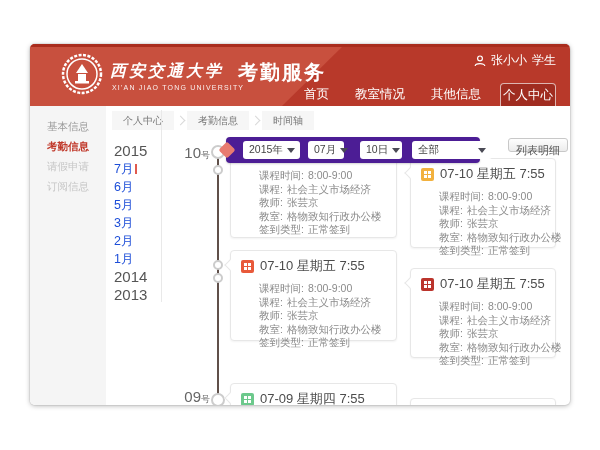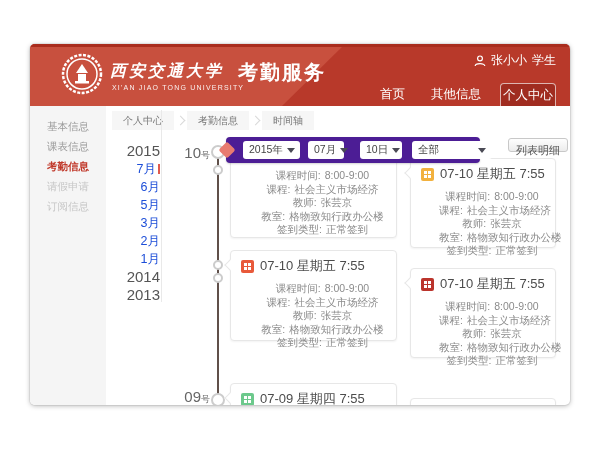--- a/index.html
+++ b/index.html
@@ -32,21 +32,21 @@
   .side-item.active { color:#c0392b; font-weight:bold; }
   .side-item.disabled { color:#c6c6c6; }
 
   
   .breadcrumb { position:absolute; left:82px; top:66px; height:20px; display:flex; align-items:center; }
   .crumb { font-size:10px; color:#777; background:#f6f6f6; padding:0 11px; line-height:19px; height:19px; cursor:pointer; white-space:nowrap; }
   .crumb-sep { width:7px; height:7px; border-top:1px solid #d9d9d9; border-right:1px solid #d9d9d9;
                transform:rotate(45deg); margin:0 3px; }
 
   
-  .years { position:absolute; left:84px; top:98px; width:46px; text-align:right; }
+  .years { position:absolute; left:84px; top:98px; width:46px; }
   .year-item { line-height:18px; color:#1d4ed8; font-size:12.5px; white-space:nowrap; }
   .year-item.year { font-size:15px; color:#555; }
   .cur-tick { display:inline-block; width:2px; height:10px; background:#e05a4e; margin-left:2px; vertical-align:-1px; }
   .scale-divider { position:absolute; left:131px; top:66px; height:192px; width:1px; background:#e9e9e9; }
   .day-label { position:absolute; left:144px; width:36px; text-align:right; color:#666; font-size:15px; white-space:nowrap; }
   .day-label small { font-size:9px; }
   .day-0 { top:100px;text-align:right; } .day-1 { top:344px; }
 
   
   .tl-line { position:absolute; left:187px; top:104px; bottom:0; width:2px; background:#60504a; }
@@ -66,21 +66,21 @@
   .card-r3 { left:380px; top:354px; width:146px; height:40px; }
   .card-head { display:flex; align-items:center; gap:6px; padding:6px 10px 0 10px; }
   .card-title { font-size:13px; color:#4c4c4c; white-space:nowrap; }
   .ic { position:relative; width:13px; height:13px; border-radius:2px; flex:0 0 13px; }
   .ic i { position:absolute; left:3px; top:3px; width:3px; height:3px; background:#fff;
           box-shadow:4px 0 0 #fff, 0 4px 0 #fff, 4px 4px 0 #fff; }
   .tip { position:absolute; left:-5px; top:10px; width:8px; height:8px; background:#fff;
          border-left:1px solid #e7e7e7; border-bottom:1px solid #e7e7e7; transform:rotate(45deg); }
   .card-body { padding:7px 10px 8px 28px; }
   .card-body.noheader { padding-top:20px; }
-  .frow { font-size:10.5px; color:#8b8b8b; line-height:13.5px; white-space:nowrap;text-align:center; }
+  .frow { font-size:10.5px; color:#8b8b8b; line-height:13.5px; white-space:nowrap; }
   .flabel { margin-right:4px; }
 
   
   .ribbon { position:absolute; left:196px; top:93px; width:254px; height:26px; background:#4c1d95;
             border-radius:4px; z-index:5; box-shadow:0 1px 2px rgba(0,0,0,.18); }
   .ribbon::before { content:''; position:absolute; left:-5px; top:7px; width:12px; height:12px;
                     background:#e87b70; transform:rotate(45deg); border-radius:2px; }
   .dd { position:absolute; top:4px; height:18px; background:#fff; border-radius:3px; display:flex;
         align-items:center; justify-content:space-between; padding:0 6px; font-size:10.5px; color:#444;
         cursor:pointer; white-space:nowrap; }
@@ -117,28 +117,28 @@
       <div class="user">
         <svg width="12" height="12" viewBox="0 0 12 12">
           <circle cx="6" cy="3.4" r="2.4" fill="none" stroke="#fff" stroke-width="1.2"></circle>
           <path d="M1.2 11 C1.2 7.8 10.8 7.8 10.8 11" fill="none" stroke="#fff" stroke-width="1.2"></path>
         </svg>
         <span>张小小</span>
         <span>学生</span>
       </div>
       <div class="nav" id="nav">
           <div class="nav-item">首页</div>
+          <div class="nav-item">教室情况</div>
           <div class="nav-item">其他信息</div>
           <div class="nav-item active">个人中心</div>
         </div>
     </div>
 
     <div class="sidebar" id="sidebar">
         <div class="side-item normal">基本信息</div>
-        <div class="side-item normal">课表信息</div>
         <div class="side-item active">考勤信息</div>
         <div class="side-item disabled">请假申请</div>
         <div class="side-item disabled">订阅信息</div>
       </div>
 
     <div class="breadcrumb" id="breadcrumb">
         <span class="crumb">个人中心</span>
         <span class="crumb-sep"></span>
         <span class="crumb">考勤信息</span>
         <span class="crumb-sep"></span>

